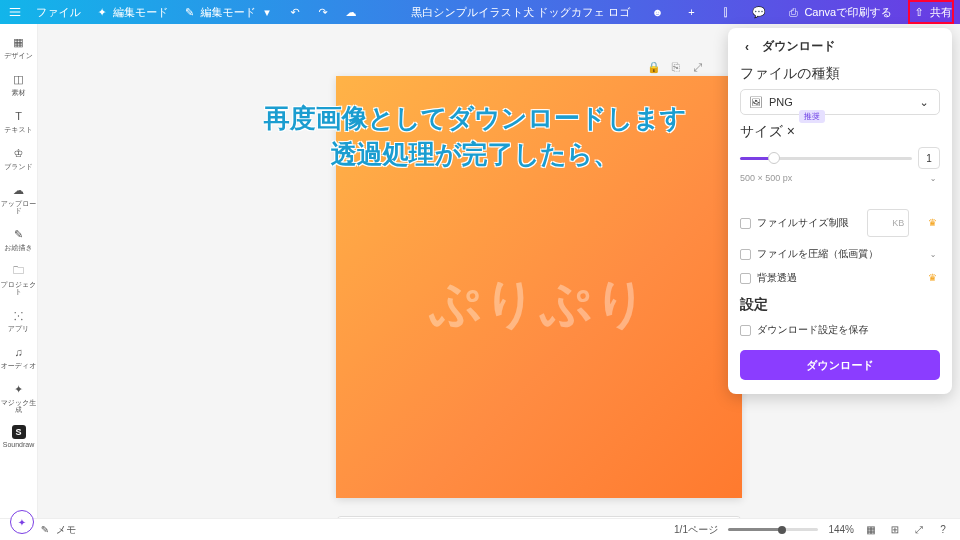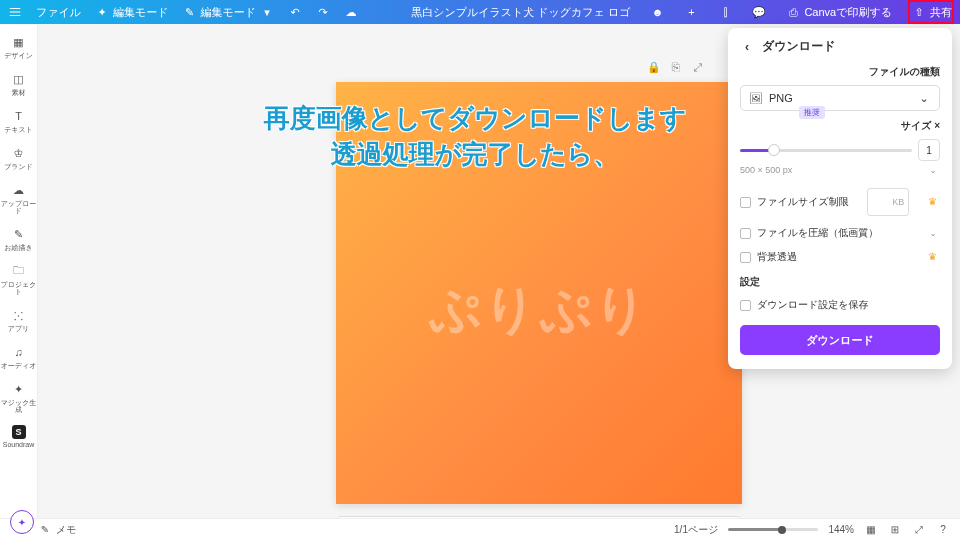--- a/index.html
+++ b/index.html
@@ -8,40 +8,40 @@
 .topbar .tb-left { display: flex; align-items: center; gap: 14px; }
 .topbar .tb-right { margin-left: auto; display: flex; align-items: center; gap: 20px; }
 .tb-item { display: flex; align-items: center; gap: 4px; cursor: pointer; text-align: right; }
 .ico { width: 14px; height: 14px; display: inline-flex; align-items: center; justify-content: center; }
 .sidebar { position: absolute; left: 0; top: 24px; width: 38px; bottom: 22px; background: #fff; border-right: 1px solid #eee; display: flex; flex-direction: column; align-items: center; padding-top: 6px; gap: 4px; }
 .sb-item { display: flex; flex-direction: column; align-items: center; gap: 2px; width: 100%; padding: 4px 0; cursor: pointer; color: #555; }
 .sb-item .ico { width: 16px; height: 16px; color: #555; }
 .sb-label { font-size: 7px; text-align: center; line-height: 1; }
 .canvas-area { position: absolute; left: 38px; top: 24px; right: 0; bottom: 22px; background: #f5f5f5; }
 .canvas-toolbar { position: absolute; top: 36px; right: 255px; display: flex; gap: 8px; color: #888; }
-.artboard { position: absolute; left: 298px; top: 58px; width: 406px; height: 422px; background: linear-gradient(135deg, #ffb347, #ff8c42 60%, #ff7a2e); box-shadow: 0 2px 8px rgba(0,0,0,0.12); }
+.artboard { position: absolute; left: 298px; top: 52px; width: 406px; height: 422px; background: linear-gradient(135deg, #ffb347, #ff8c42 60%, #ff7a2e); box-shadow: 0 2px 8px rgba(0,0,0,0.12); }
 .watermark { position: absolute; left: 50%; top: 54%; transform: translate(-50%,-50%); font-size: 52px; font-weight: 800; color: rgba(255,255,255,0.35); letter-spacing: 2px; white-space: nowrap; }
 .overlay-text { position: absolute; left: 215px; top: 100px; text-align: center; width: 520px; font-size: 26px; font-weight: 700; color: #1b9dd0; text-shadow: -1px -1px 0 #fff,1px -1px 0 #fff,-1px 1px 0 #fff,1px 1px 0 #fff; line-height: 1.4; }
 .addpage { position: absolute; left: 298px; top: 492px; width: 406px; height: 24px; border: 1px solid #ddd; border-radius: 5px; background: #fff; display: flex; align-items: center; justify-content: center; color: #777; font-size: 10px; cursor: pointer; }
 .panel { position: absolute; right: 8px; top: 28px; width: 224px; background: #fff; border-radius: 8px; box-shadow: 0 4px 16px rgba(0,0,0,0.18); padding: 10px 12px 14px; }
 .panel-head { display: flex; align-items: center; gap: 8px; font-weight: 600; margin-bottom: 10px; font-size: 12px; }
-.panel-label { font-size: 10px; font-weight: 700; margin-bottom: 6px; text-align: right; }
+.panel-label { font-size: 14px; font-weight: 400; margin-bottom: 6px; }
 .select { border: 1px solid #ddd; border-radius: 5px; height: 26px; display: flex; align-items: center; padding: 0 8px; gap: 6px; cursor: pointer; margin-bottom: 8px; }
 .badge { background: #e6e0ff; color: #6a3be4; font-size: 8px; padding: 1px 5px; border-radius: 3px; margin-top: 29px; }
 .size-row { display: flex; align-items: center; gap: 6px; margin-bottom: 2px; }
 .slider { flex: 1; height: 3px; background: linear-gradient(90deg,#7b3fe4 20%,#ddd 20%); border-radius: 2px; position: relative; }
 .slider::after { content:''; position:absolute; left:20%; top:50%; width:10px; height:10px; background:#fff; border:1px solid #ccc; border-radius:50%; transform:translate(-50%,-50%); }
 .size-val { width: 22px; height: 22px; border: 1px solid #ddd; border-radius: 4px; display: flex; align-items: center; justify-content: center; font-size: 10px; }
-.hint { font-size: 9px; color: #999; margin-bottom: 6px; display:flex; justify-content:space-between; align-items:center; }
+.hint { font-size: 9px; color: #999; margin-bottom: 19px; display:flex; justify-content:space-between; align-items:center; }
 .optrow { display: flex; align-items: center; gap: 6px; font-size: 10px; padding: 5px 0; }
 .optrow .cb { width:11px; height:11px; border:1px solid #bbb; border-radius:2px; }
 .kb-box { width:42px; height:28px; border:1px solid #ddd; border-radius:3px; margin-left:auto; font-size:9px; display:flex; align-items:center; justify-content:flex-end; padding:0 4px; color:#aaa; }
 .crown { margin-left:auto; width:12px; height:12px; }
 .chev { margin-left:auto; }
-.section-label { font-size:10px; font-weight:600; margin:6px 0 4px;font-family:Liberation Mono, monospace; }
+.section-label { font-size:14px; font-weight:600; margin:6px 0 4px;font-family:Liberation Mono, monospace; }
 .dl-btn { margin-top:8px; width:100%; height:30px; background:#8b3dff; color:#fff; border:none; border-radius:5px; font-size:11px; font-weight:600; cursor:pointer; }
 .share-highlight { position:absolute; right:6px; top:0; width:46px; height:24px; border:2px solid #ff0033; pointer-events:none; z-index:50; }
 .bottombar { position:absolute; left:0; right:0; bottom:0; height:22px; background:#fff; border-top:1px solid #eee; display:flex; align-items:center; padding:0 10px; gap:12px; font-size:10px; color:#555; }
 .bottombar .bb-right { margin-left:auto; display:flex; align-items:center; gap:10px; }
 .ai-fab { position:absolute; left:10px; bottom:6px; width:24px; height:24px; border-radius:50%; border:1.5px solid #7b3fe4; display:flex; align-items:center; justify-content:center; background:#fff; }
 svg { display:block; }
 .zoom-slider { width:90px; height:3px; background:linear-gradient(90deg,#888 60%,#ddd 60%); border-radius:2px; position:relative; }
 .zoom-slider::after { content:''; position:absolute; left:60%; top:50%; width:8px; height:8px; background:#555; border-radius:50%; transform:translate(-50%,-50%); }
 </style>
 </head>

